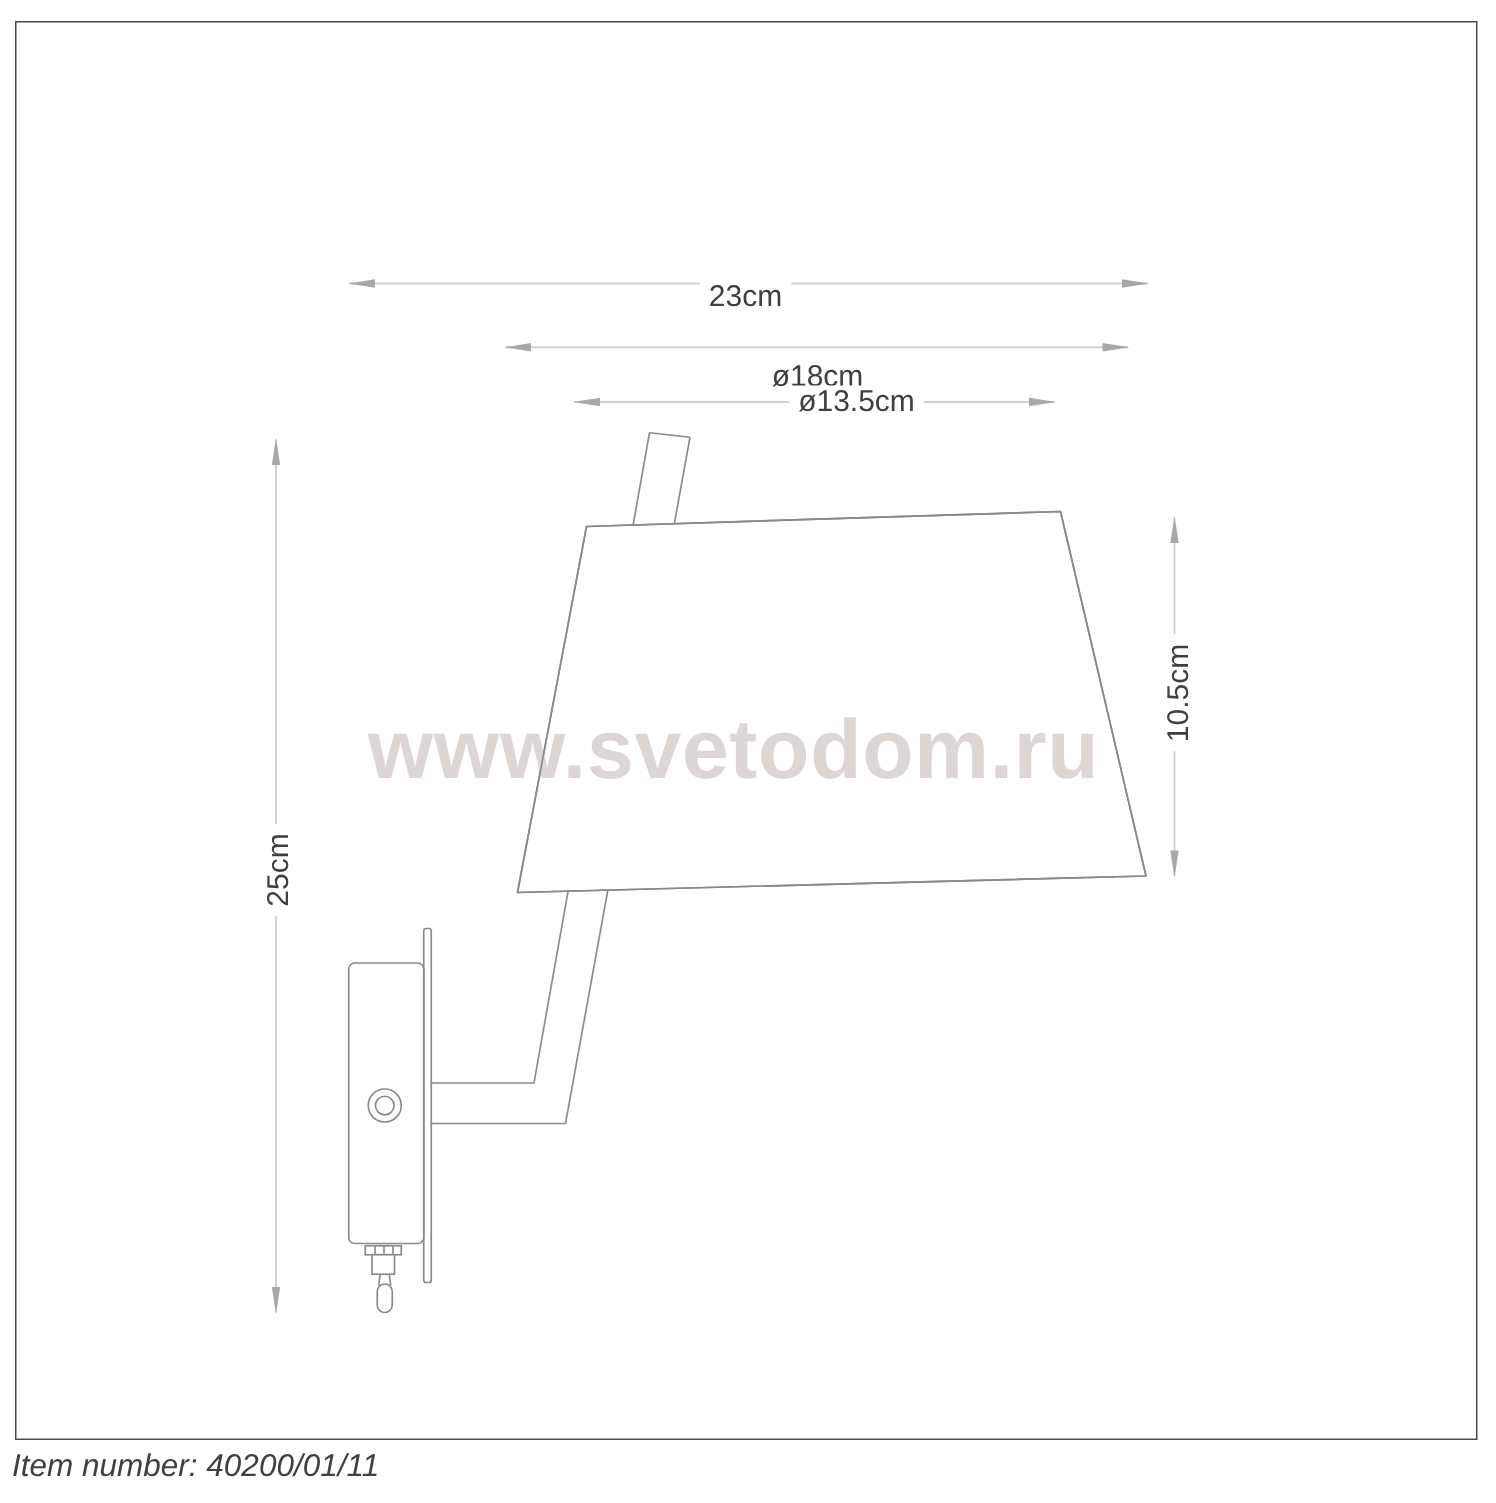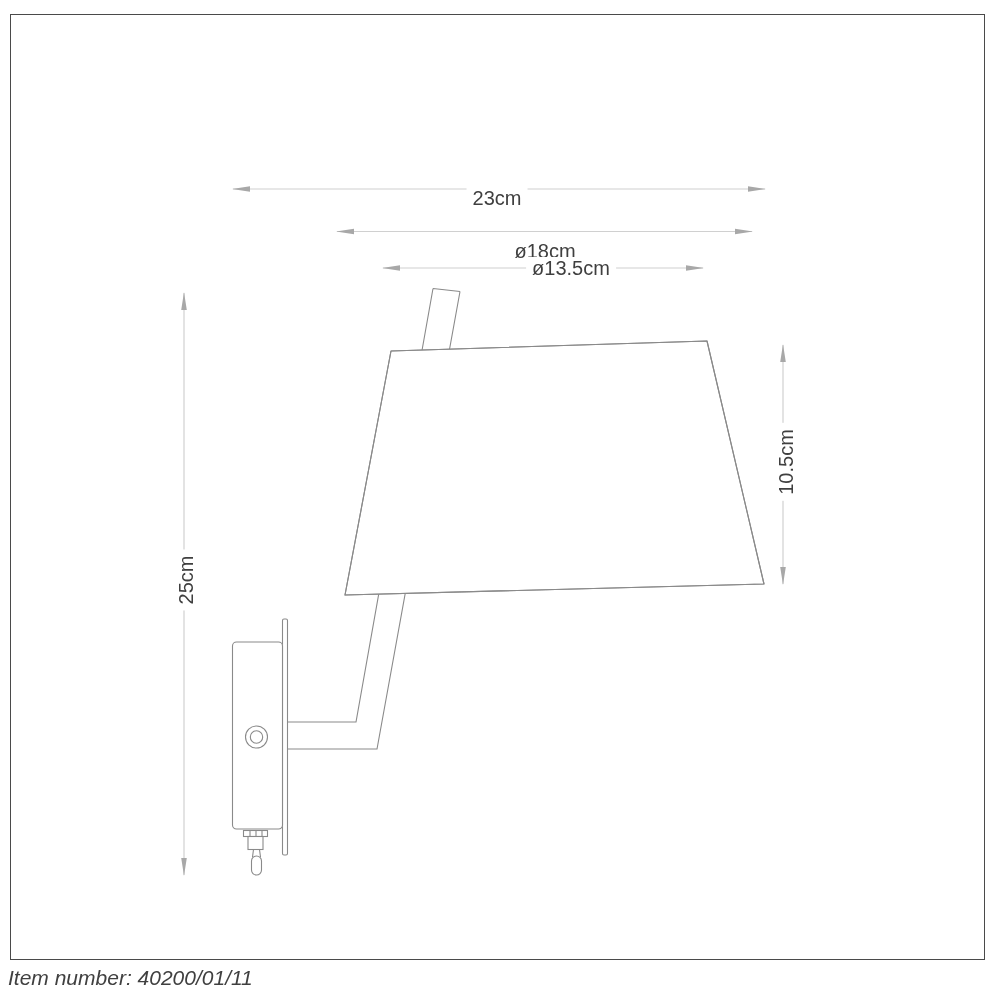--- a/index.html
+++ b/index.html
@@ -123,20 +123,21 @@
         <line x1="250" y1="830.5" x2="250" y2="836.5"></line>
         <line x1="256" y1="830.5" x2="256" y2="836.5"></line>
         <line x1="262" y1="830.5" x2="262" y2="836.5"></line>
         <rect x="248" y="836.5" width="15" height="13" fill="#ffffff"></rect>
         <path d="M253.5,849.5 L252.5,857 M259.5,849.5 L260.5,857"></path>
         <rect x="251.5" y="856" width="10" height="19" rx="5" fill="#ffffff"></rect>
       </g>
     </g>
   </svg>
 
+  <div id="watermark">www.svetodom.ru</div>
 
   <svg id="outline-overlay" class="layer" width="997" height="1002" viewBox="0 0 997 1002">
     <path d="M391,351 L707,341 L764,584 L345,595 Z" fill="none" stroke="#8a8a8a" stroke-width="1.1" stroke-linejoin="round"></path>
   </svg>
 
   <div id="label-total-width" class="dim-label">23cm</div>
   <div id="label-diameter-18" class="dim-label">ø18cm</div>
   <div id="label-diameter-135" class="dim-label">ø13.5cm</div>
   <div id="label-total-height" class="dim-label vertical">25cm</div>
   <div id="label-shade-height" class="dim-label vertical">10.5cm</div>

